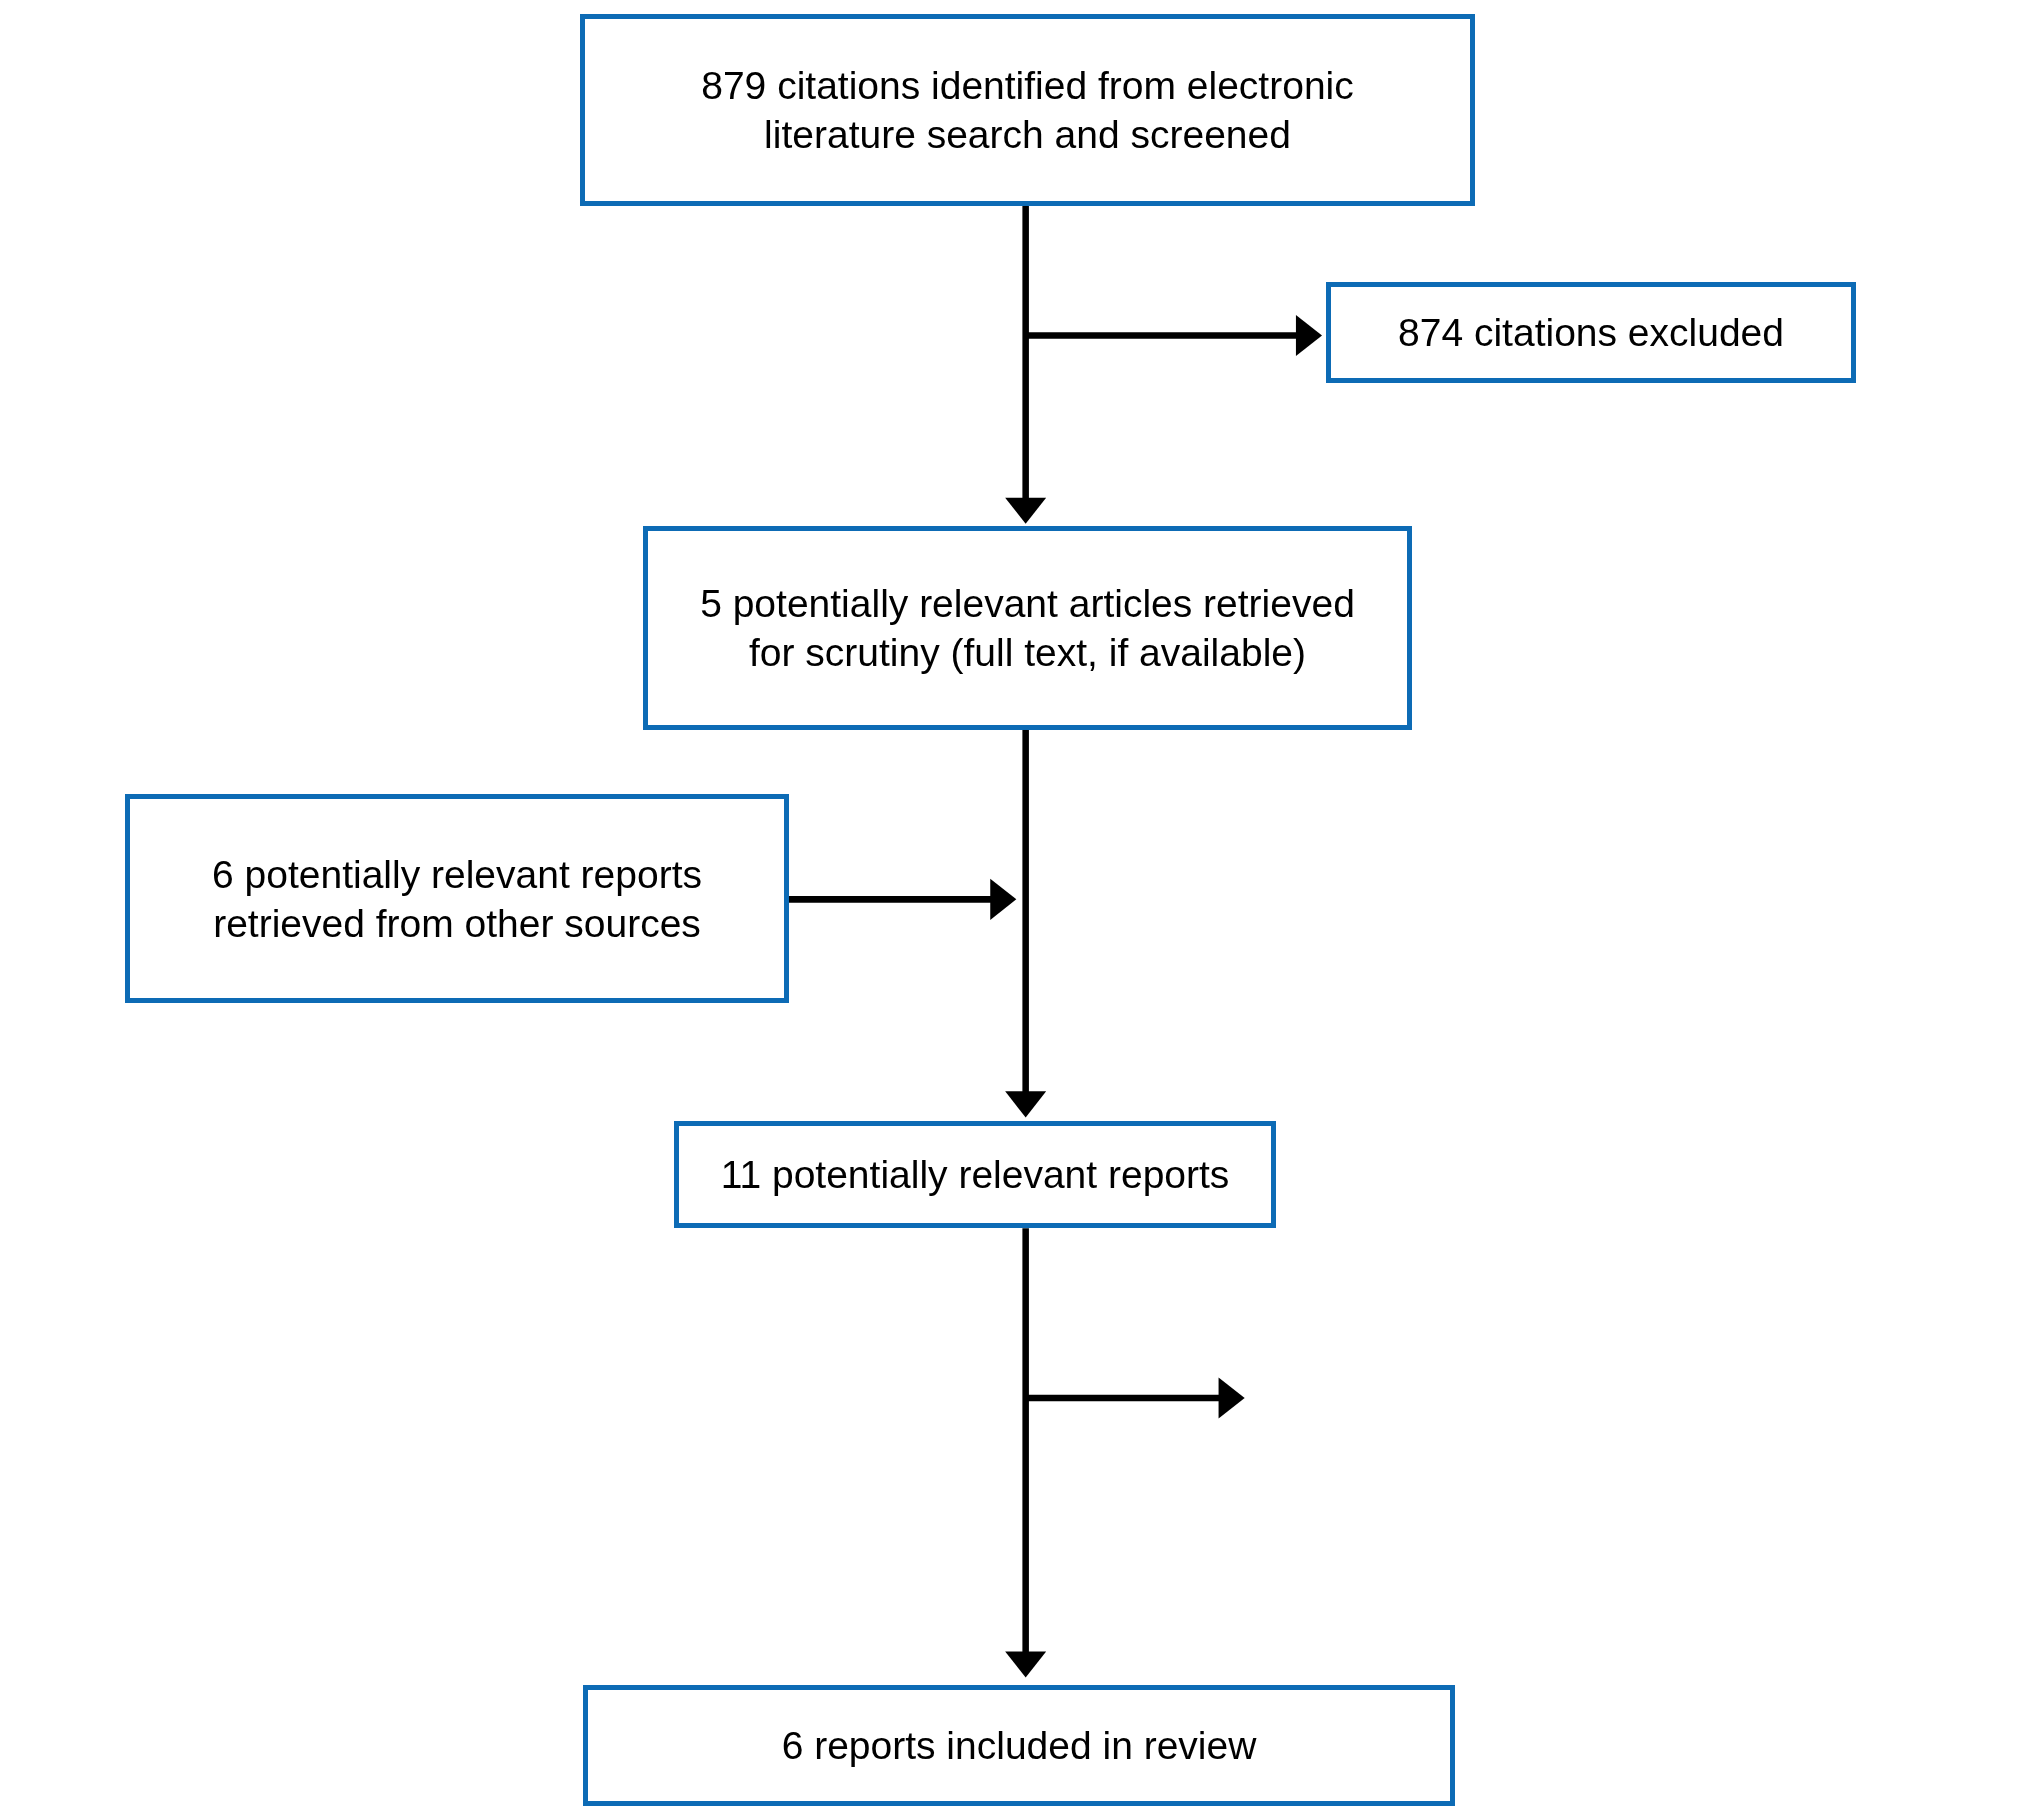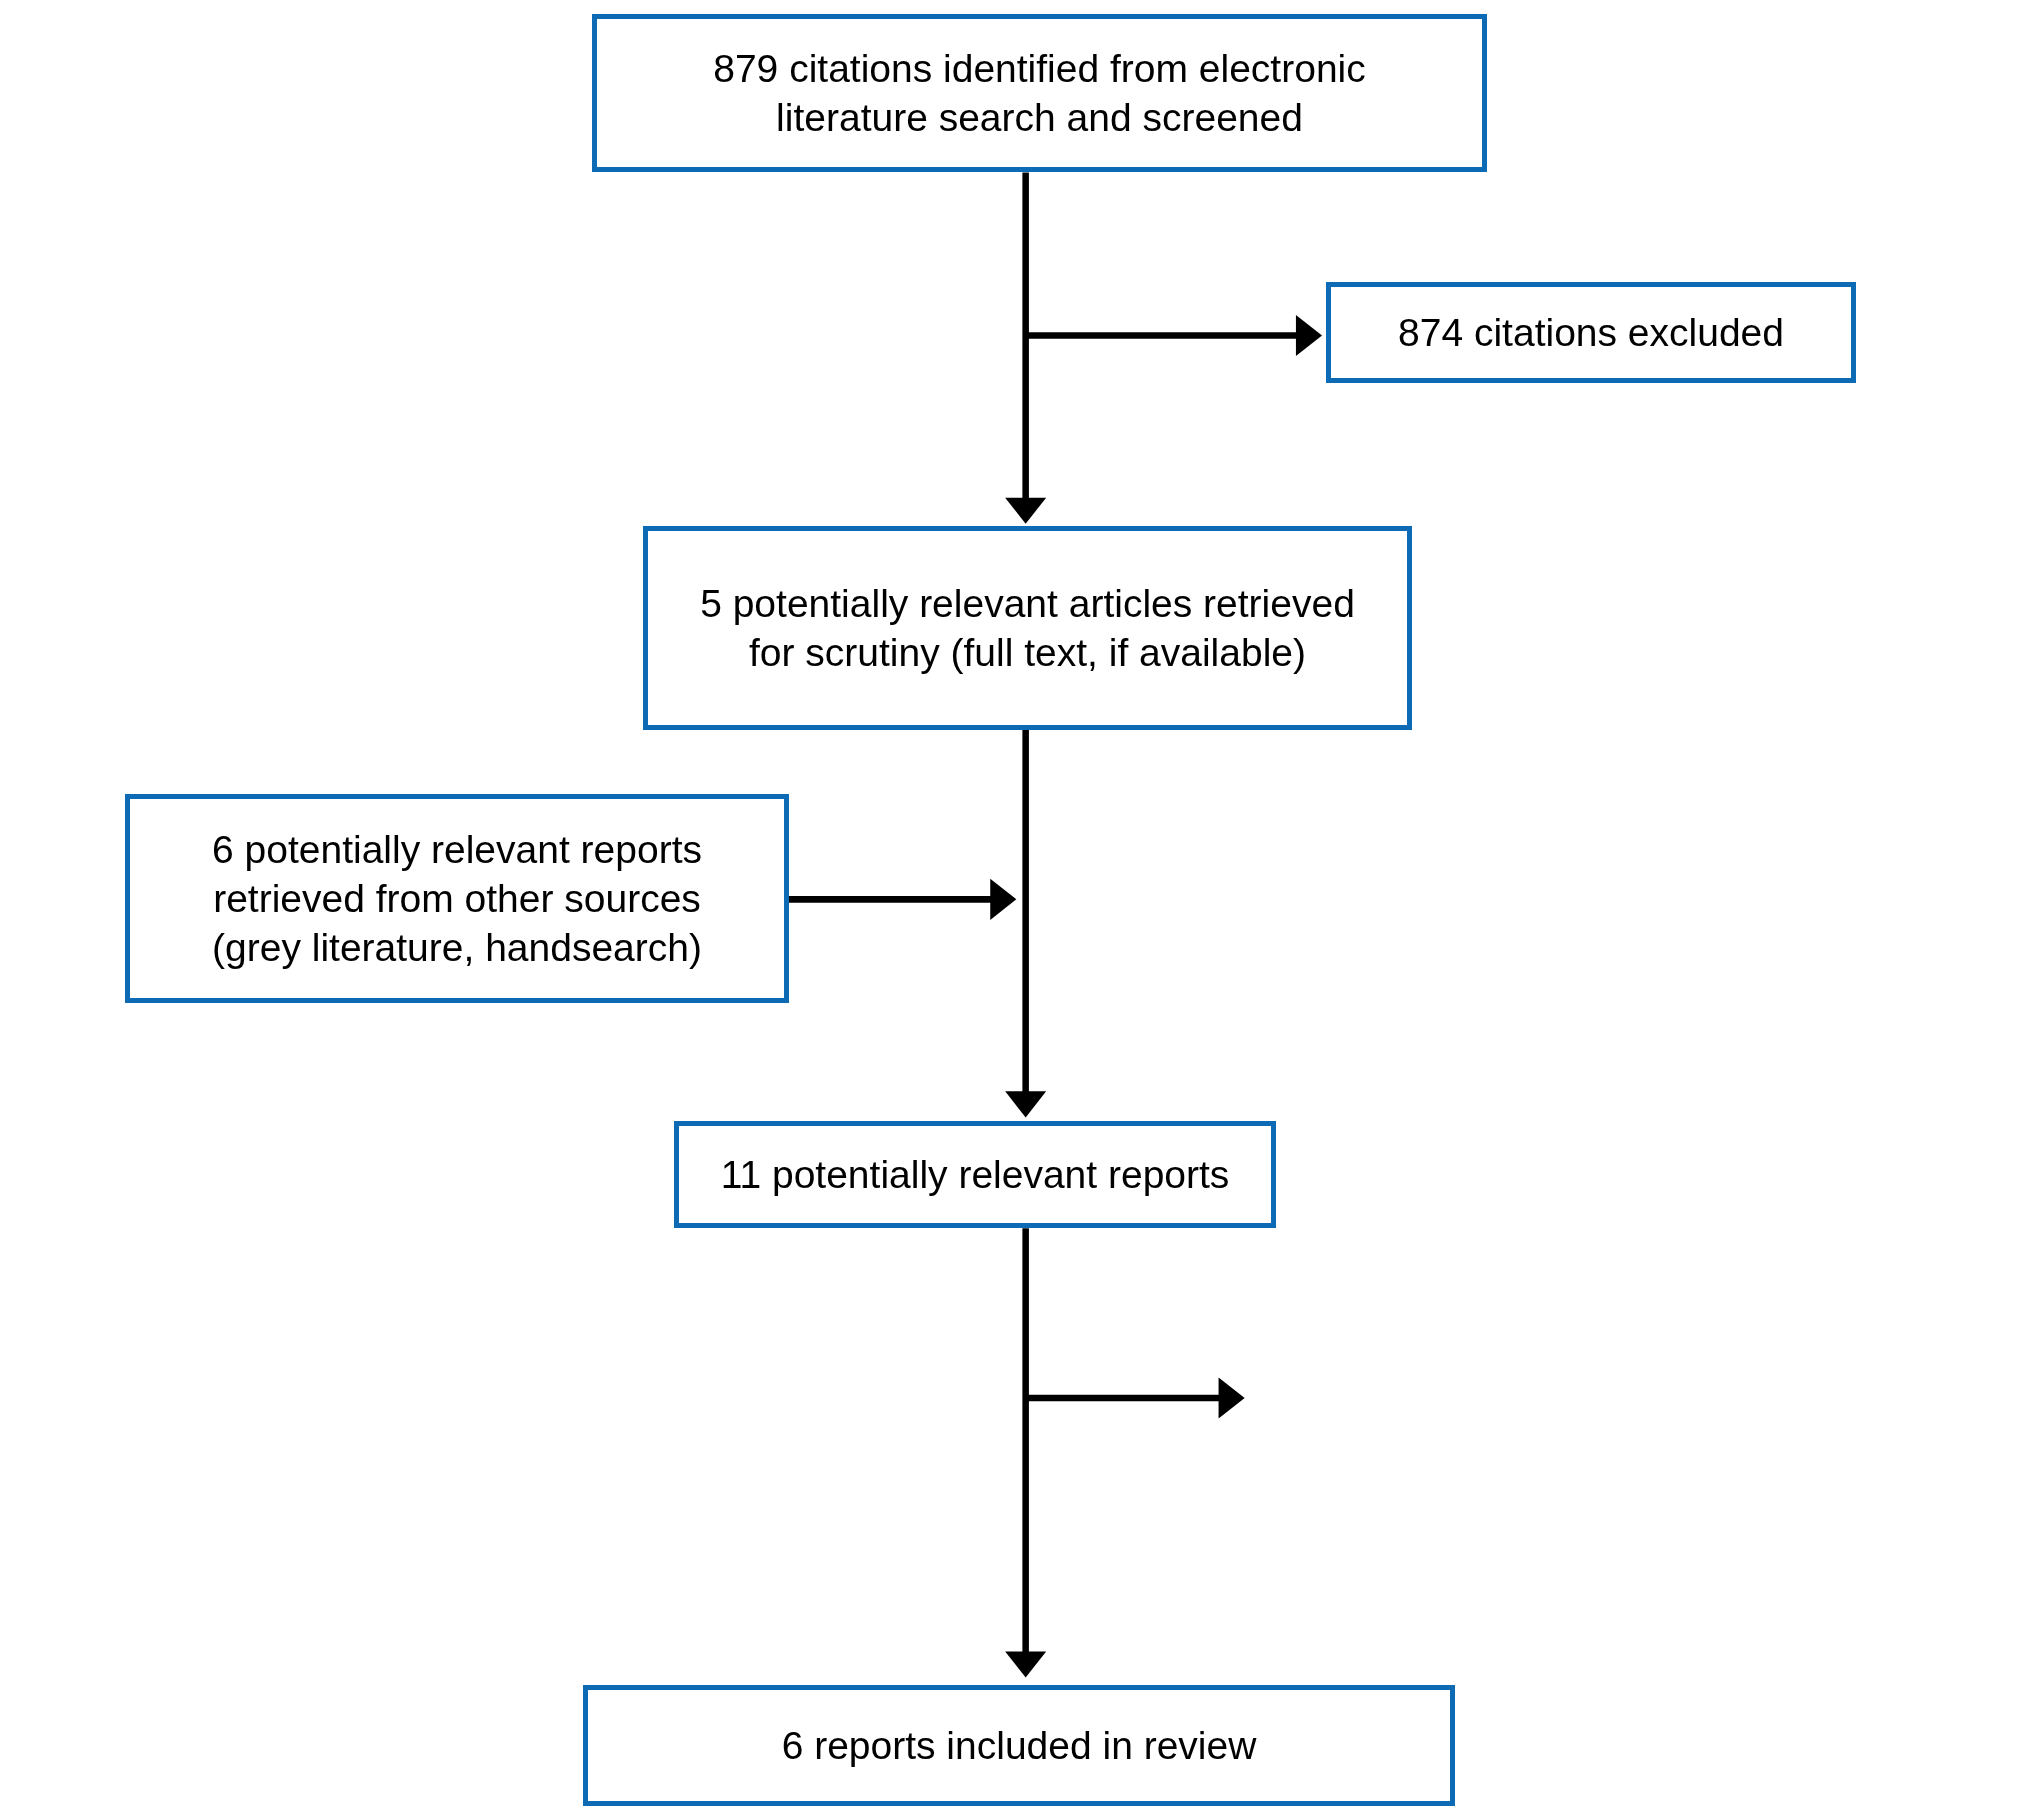--- a/index.html
+++ b/index.html
@@ -86,38 +86,37 @@
       <line x1="1100" y1="1318" x2="1100" y2="1774"></line>
       <polygon points="1100,1800 1078,1772 1122,1772"></polygon>
     </g>
 
     <g>
       <line x1="1100" y1="1500" x2="1309" y2="1500"></line>
       <polygon points="1335,1500 1307,1478 1307,1522"></polygon>
     </g>
   </svg>
 
-  <div class="box center" style="left:592px;top:14px;width:895px;height:158px;">
+  <div class="box center" style="left:580px;top:14px;width:895px;height:192px;">
     <div class="line">879 citations identified from electronic</div>
     <div class="line">literature search and screened</div>
   </div>
 
   <div class="box center" style="left:1326px;top:282px;width:530px;height:101px;">
     <div class="line">874 citations excluded</div>
   </div>
 
   <div class="box center" style="left:643px;top:526px;width:769px;height:204px;">
     <div class="line">5 potentially relevant articles retrieved</div>
     <div class="line">for scrutiny (full text, if available)</div>
   </div>
 
   <div class="box center" style="left:125px;top:794px;width:664px;height:209px;">
     <div class="line">6 potentially relevant reports</div>
     <div class="line">retrieved from other sources</div>
-    <div class="line">(grey literature, handsearch)</div>
   </div>
 
   <div class="box center" style="left:674px;top:1121px;width:602px;height:107px;">
     <div class="line">11 potentially relevant reports</div>
   </div>
 
 
   <div class="box center" style="left:583px;top:1685px;width:872px;height:121px;">
     <div class="line">6 reports included in review</div>
   </div>

